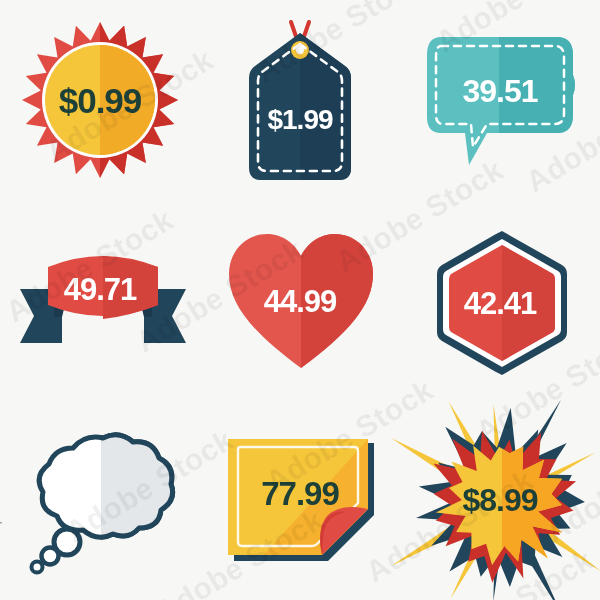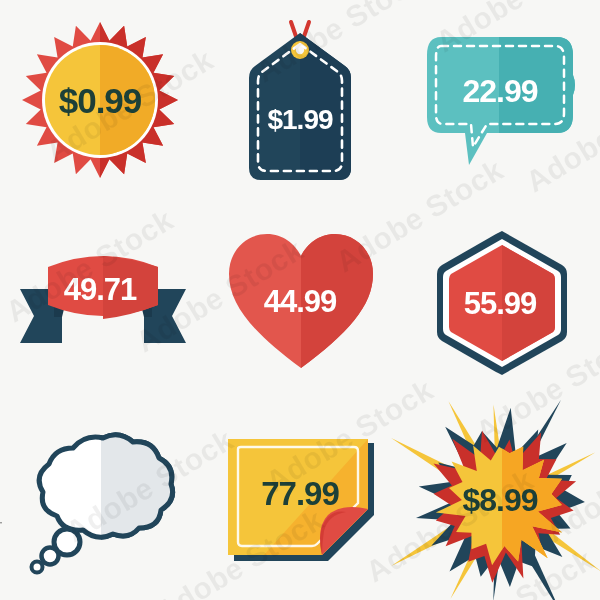--- a/index.html
+++ b/index.html
@@ -164,21 +164,21 @@
           </defs>
           <path d="M16 4 L132 4 Q148 4 148 22 L148 42 Q152 52 148 62 L148 82 Q148 100 132 100
                    L62 100 L44 132 L40 100 L16 100 Q2 100 2 84 L2 22 Q2 4 16 4 Z" fill="#5cc0c0"></path>
           <g clip-path="url(#bubHalf)">
             <path d="M16 4 L132 4 Q148 4 148 22 L148 42 Q152 52 148 62 L148 82 Q148 100 132 100
                      L62 100 L44 132 L40 100 L16 100 Q2 100 2 84 L2 22 Q2 4 16 4 Z" fill="#46b0b2"></path>
           </g>
           <path d="M16 13 L130 13 Q139 13 139 24 L139 80 Q139 91 130 91 L62 91 L48 114 L46 91 L18 91
                    Q11 91 11 82 L11 24 Q11 13 16 13 Z" fill="none" stroke="#ffffff" stroke-width="2.5" stroke-dasharray="7 6" stroke-linecap="round"></path>
         </svg>
-        <div class="val">22.99</div>
+        <div class="val">39.51</div>
       </div>
     </div>
 
     <div class="cell">
       <div class="badge c-rib">
         <svg width="170" height="115" viewBox="0 0 170 115">
 
           <path d="M2 44 L44 44 L44 98 L2 98 L16 71 Z" fill="#21455a"></path>
           <path d="M168 44 L126 44 L126 98 L168 98 L154 71 Z" fill="#21455a"></path>
 
@@ -207,21 +207,21 @@
       <div class="badge c-hex">
         <svg width="136" height="150" viewBox="0 0 136 150">
           <path d="M68 3 L128 37 Q133 40 133 46 L133 104 Q133 110 128 113 L68 147
                    Q68 147 62 144 L8 113 Q3 110 3 104 L3 46 Q3 40 8 37 L62 6 Z" fill="#21455a"></path>
           <path d="M68 11 L124 43 Q127 45 127 49 L127 101 Q127 105 124 107 L68 139
                    L12 107 Q9 105 9 101 L9 49 Q9 45 12 43 Z" fill="#ffffff"></path>
           <path d="M68 17 L119 46 Q121 48 121 51 L121 99 Q121 102 119 104 L68 133
                    L17 104 Q15 102 15 99 L15 51 Q15 48 17 46 Z" fill="#e04b43"></path>
           <path d="M68 17 L119 46 Q121 48 121 51 L121 99 Q121 102 119 104 L68 133 Z" fill="#d3433c"></path>
         </svg>
-        <div class="val">55.99</div>
+        <div class="val">42.41</div>
       </div>
     </div>
 
     <div class="cell">
       <div class="badge c-thg">
         <svg width="152" height="145" viewBox="0 0 152 145">
           <defs>
             <clipPath id="thgHalf">
                 <rect x="76" y="0" width="90" height="145"></rect>
               </clipPath>

